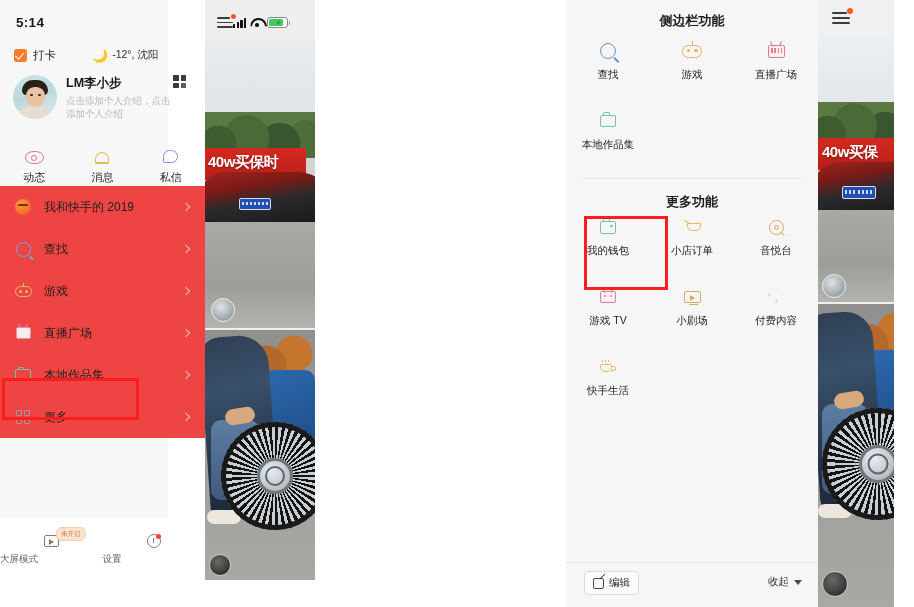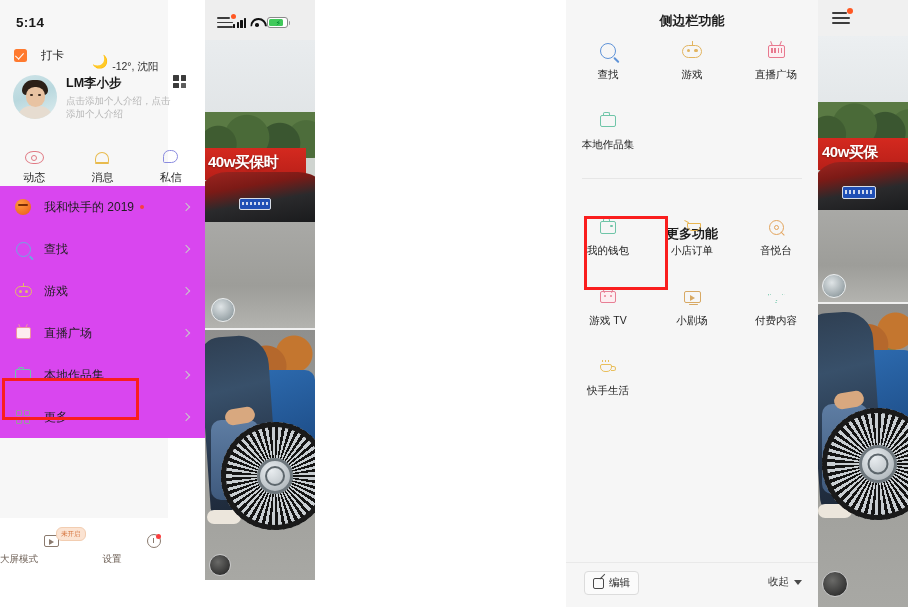--- a/index.html
+++ b/index.html
@@ -100,42 +100,42 @@
   }
 
   
   .checkin-row {
     position: absolute;
     left: 0; top: 48px;
     width: 205px; height: 24px;
   }
   .checkin {
     position: absolute; left: 14px; top: 0;
-    display: flex; align-items: center; gap: 14px;
+    display: flex; align-items: center; gap: 6px;
   }
   .checkin-icon {
     width: 13px; height: 13px;
     background: #ff7a2f;
     border-radius: 2.5px;
     position: relative;
   }
   .checkin-icon::after {
     content:"";
     position:absolute; left:3.4px; top:2.2px;
     width:4px; height:7px;
     border:solid #fff; border-width:0 1.6px 1.6px 0;
     transform: rotate(42deg);
   }
   .checkin-label { font-size: 11.5px; color: #212121; }
   .weather {
     position: absolute; left: 92px; top: 0;
     display: flex; align-items: center; gap: 4px;
   }
   .moon-icon { font-size: 13px; color: #f5c133; line-height: 13px; }
-  .weather-text { font-size: 10.5px; color: #303030; margin-top: 12px; }
+  .weather-text { font-size: 10.5px; color: #303030; }
 
   
   .profile {
     position: absolute; left: 0; top: 73px;
     width: 205px; height: 56px;
   }
   .avatar {
     position: absolute; left: 13px; top: 2px;
     width: 44px; height: 44px;
     border-radius: 50%;
@@ -230,21 +230,21 @@
     position: absolute; left: 0; top: 186px;
     width: 205px;
     background: #ffffff;
   }
   .menu-item {
     position: relative;
     height: 42px;
     display: flex;
     align-items: center;
     padding-left: 14px;
-    background: #d946ef;
+    background: #ef4444;
   }
   .menu-item .mi-icon {
     width: 18px; height: 18px;
     display: flex; align-items: center; justify-content: center;
     margin-right: 12px;
   }
   .menu-item .mi-label { font-size: 12px; color: #1f1f1f; }
   .menu-item .mi-dot {
     width: 4px;height:4px;border-radius:50%;background:#fa3e3e;
     margin-left:6px;
@@ -483,21 +483,21 @@
     display: grid;
     grid-template-columns: repeat(3, 1fr);
     row-gap: 28px;
   }
   #sec1 { top: 40px; }
   .sec-title {
     position: absolute; left: 0;
     width: 252px; text-align:center;
     font-size: 13px; font-weight: bold; color:#1c1c1c;
   }
-  #sec2-title { top: 193px; margin-top: 32px; }
+  #sec2-title { top: 193px; }
   #sec2 { top: 216px; }
   .g-cell { text-align: center; }
   .g-cell .gic {
     height: 22px; display:flex; align-items:center; justify-content:center;
     margin-bottom: 6px;
   }
   .g-cell .glb { font-size: 10.5px; color: #242424; }
 
   .divider {
     position: absolute; left: 16px; top: 178px;
@@ -656,21 +656,21 @@
   }
   .caret-down {
     width: 0;height:0;
     border-left:4px solid transparent;border-right:4px solid transparent;
     border-top:5px solid #4a4a4a;
   }
 
   
   .rvid {
     position: absolute; left: 252px; top: 0;
-    width: 90px; height: 607px;
+    width: 76px; height: 607px;
     background: #efefef;
     overflow: hidden;
   }
   .rvid-top { position:absolute;left:0;top:0;width:96px;height:36px;background:#f0f0f0; }
   .rham{ position:absolute;left:14px;top:12px;width:18px;height:12px; }
   .rham i{display:block;height:2px;background:#3c3c3c;border-radius:1px;margin-bottom:3px}
   .rham i:nth-child(1){width:15px}
   .rham i:nth-child(2){width:18px}
   .rham i:nth-child(3){width:18px}
   .rham-dot{position:absolute;left:29px;top:8px;width:6px;height:6px;border-radius:50%;background:#ff5722}

